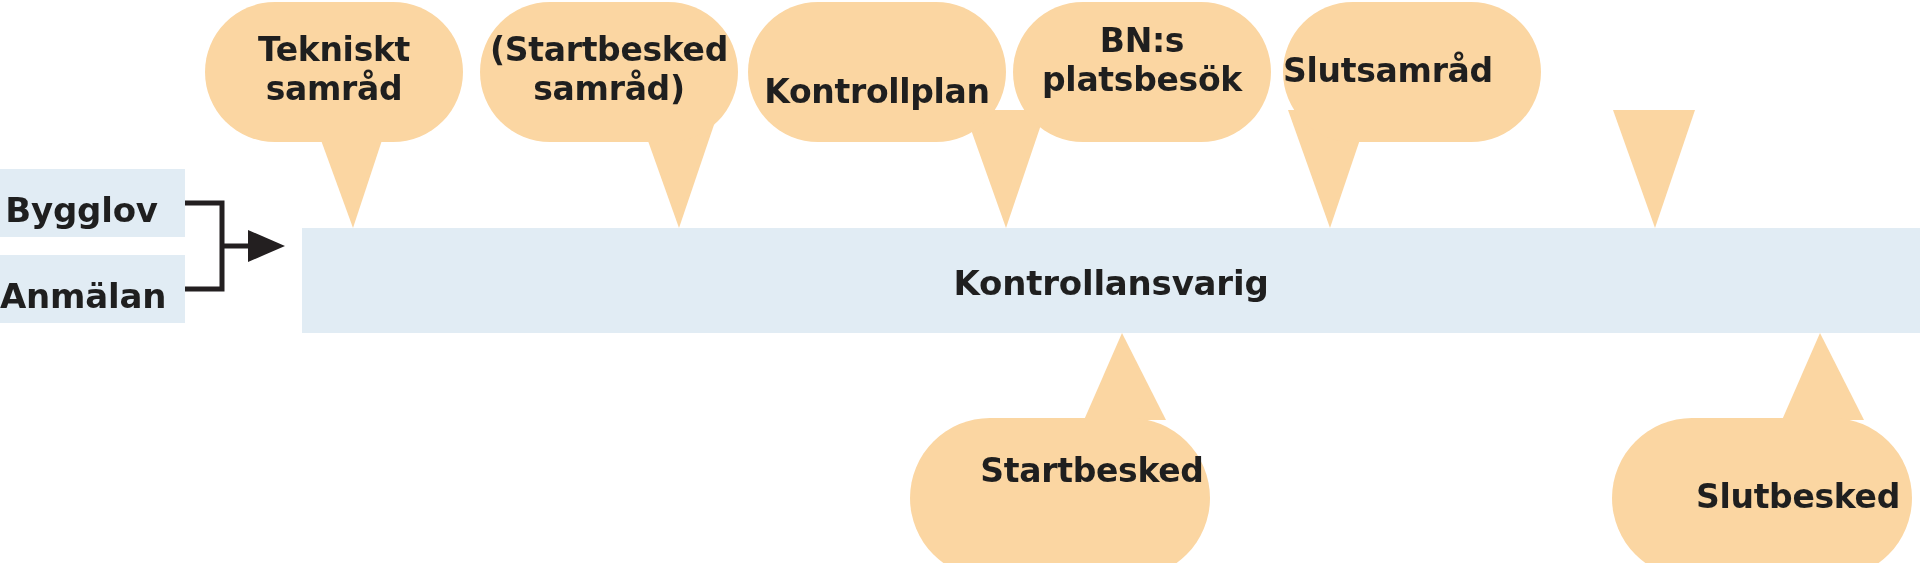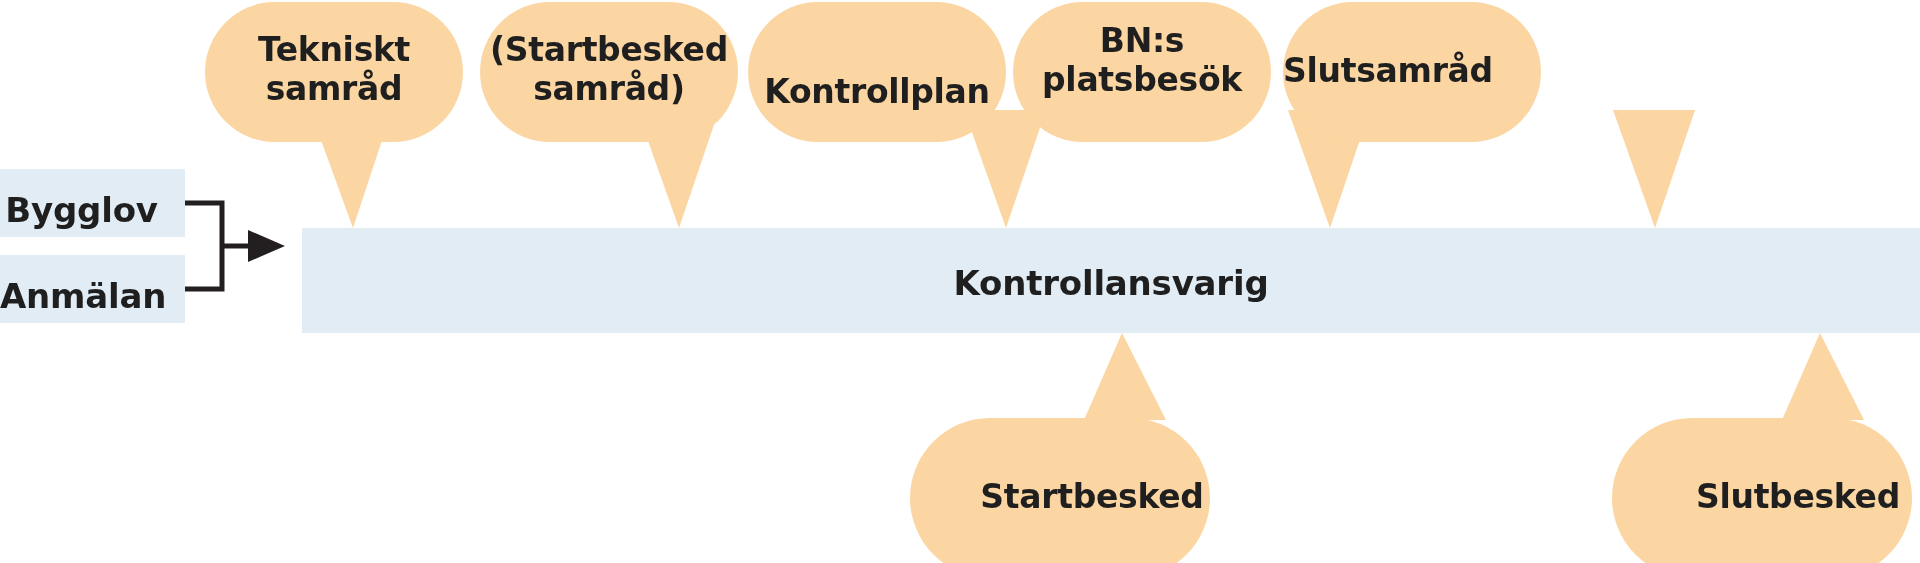--- a/index.html
+++ b/index.html
@@ -105,17 +105,17 @@
   <div class="label bubble-label" style="left:472px; top:31px; width:274px;">(Startbesked
 samråd)</div>
 
   <div class="label bubble-label" style="left:748px; top:52px; width:258px;margin-top:21px;">Kontrollplan</div>
 
   <div class="label bubble-label" style="left:1013px; top:22px; width:258px;">BN:s
 platsbesök</div>
 
   <div class="label bubble-label" style="left:1283px; top:52px; width:210px;">Slutsamråd</div>
 
-  <div class="label bubble-label" style="left:910px; top:478px; width:300px;padding-left:32px;">Startbesked</div>
+  <div class="label bubble-label" style="left:910px; top:452px; width:300px;padding-left:32px;">Startbesked</div>
 
   <div class="label bubble-label" style="left:1612px; top:478px; width:340px;margin-left:16px;">Slutbesked</div>
 
 </div>
 
 </body></html>

